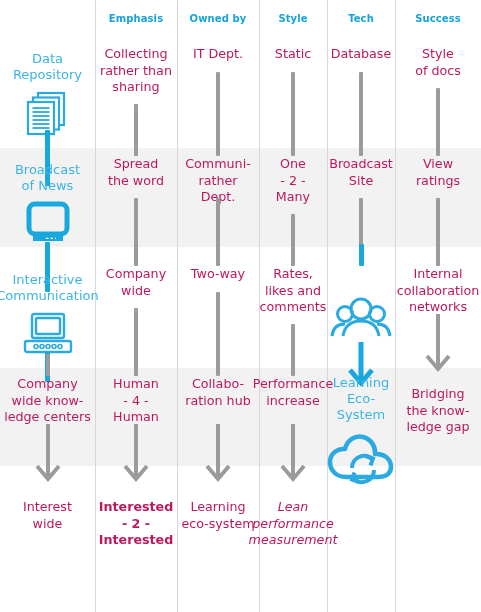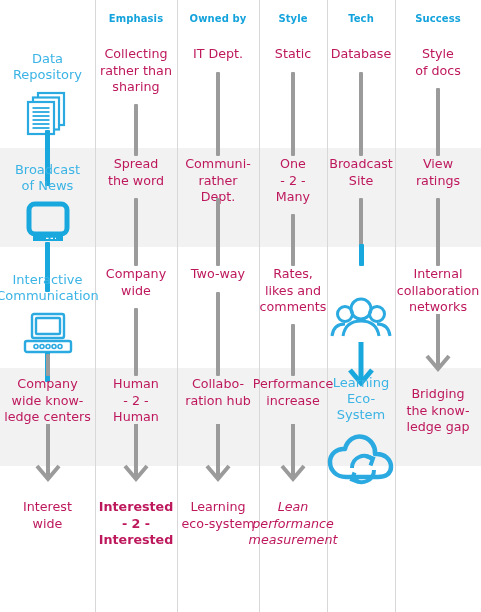--- a/index.html
+++ b/index.html
@@ -292,21 +292,21 @@
         <svg width="28" height="60" viewBox="0 0 28 60">
           <g fill="none" stroke="#9b9b9b" stroke-width="4" stroke-linecap="butt">
             <line x1="14" y1="0" x2="14" y2="54"></line>
             <path d="M3 42 L14 55 L25 42"></path>
           </g>
         </svg>
       </span>
     </div>
     <div class="cell">
       <div class="txt">Human
-- 2 -
+- 4 -
 Human</div>
       <div class="bar" style="top:-14px;height:22px;"></div>
       <span class="arrowwrap" style="top:56px;">
         <svg width="28" height="60" viewBox="0 0 28 60">
           <g fill="none" stroke="#9b9b9b" stroke-width="4" stroke-linecap="butt">
             <line x1="14" y1="0" x2="14" y2="54"></line>
             <path d="M3 42 L14 55 L25 42"></path>
           </g>
         </svg>
       </span>

